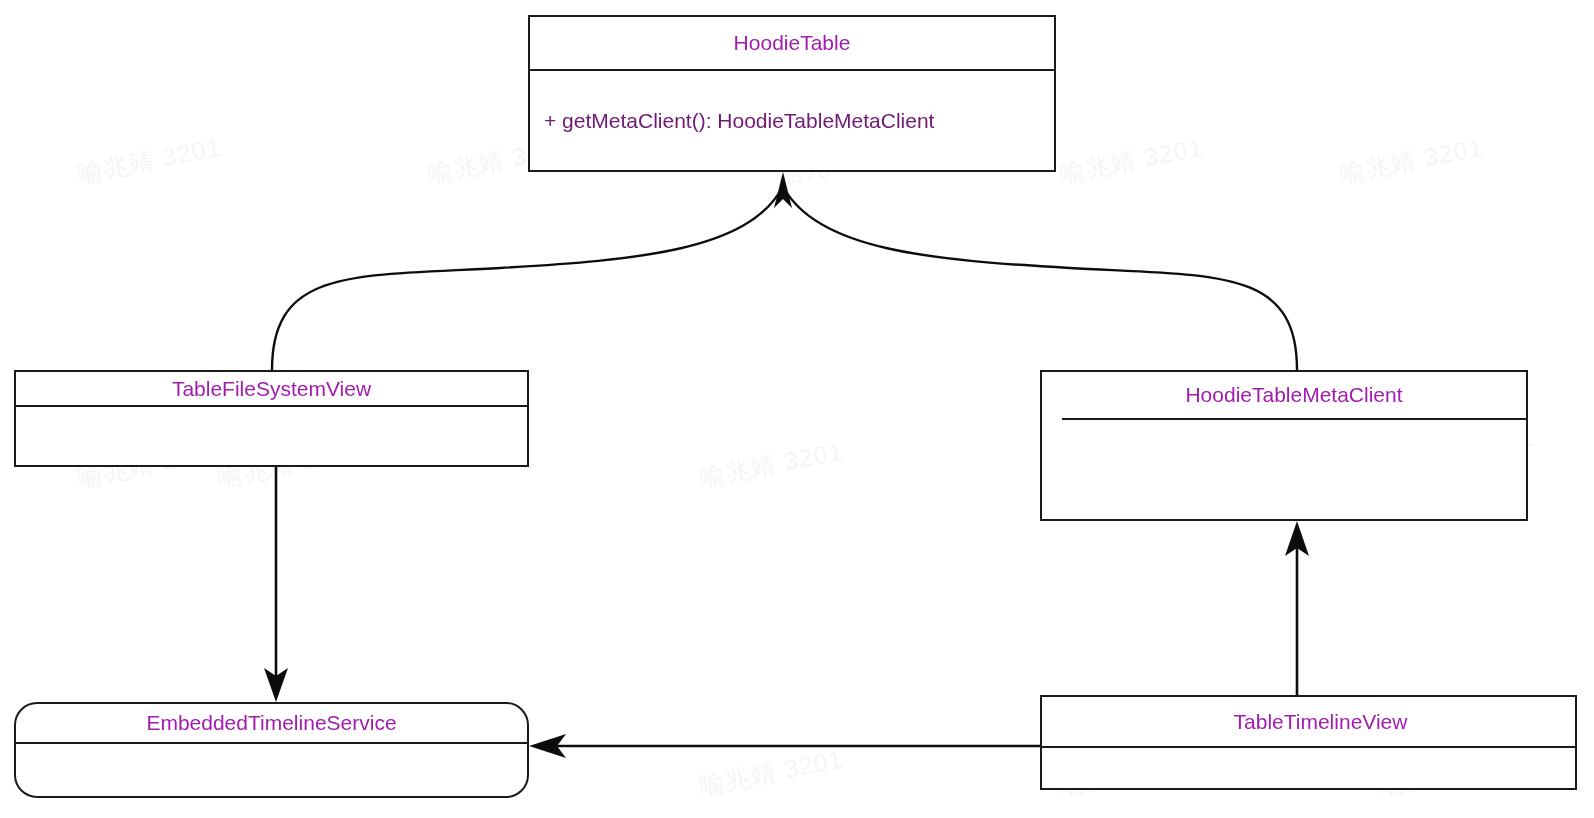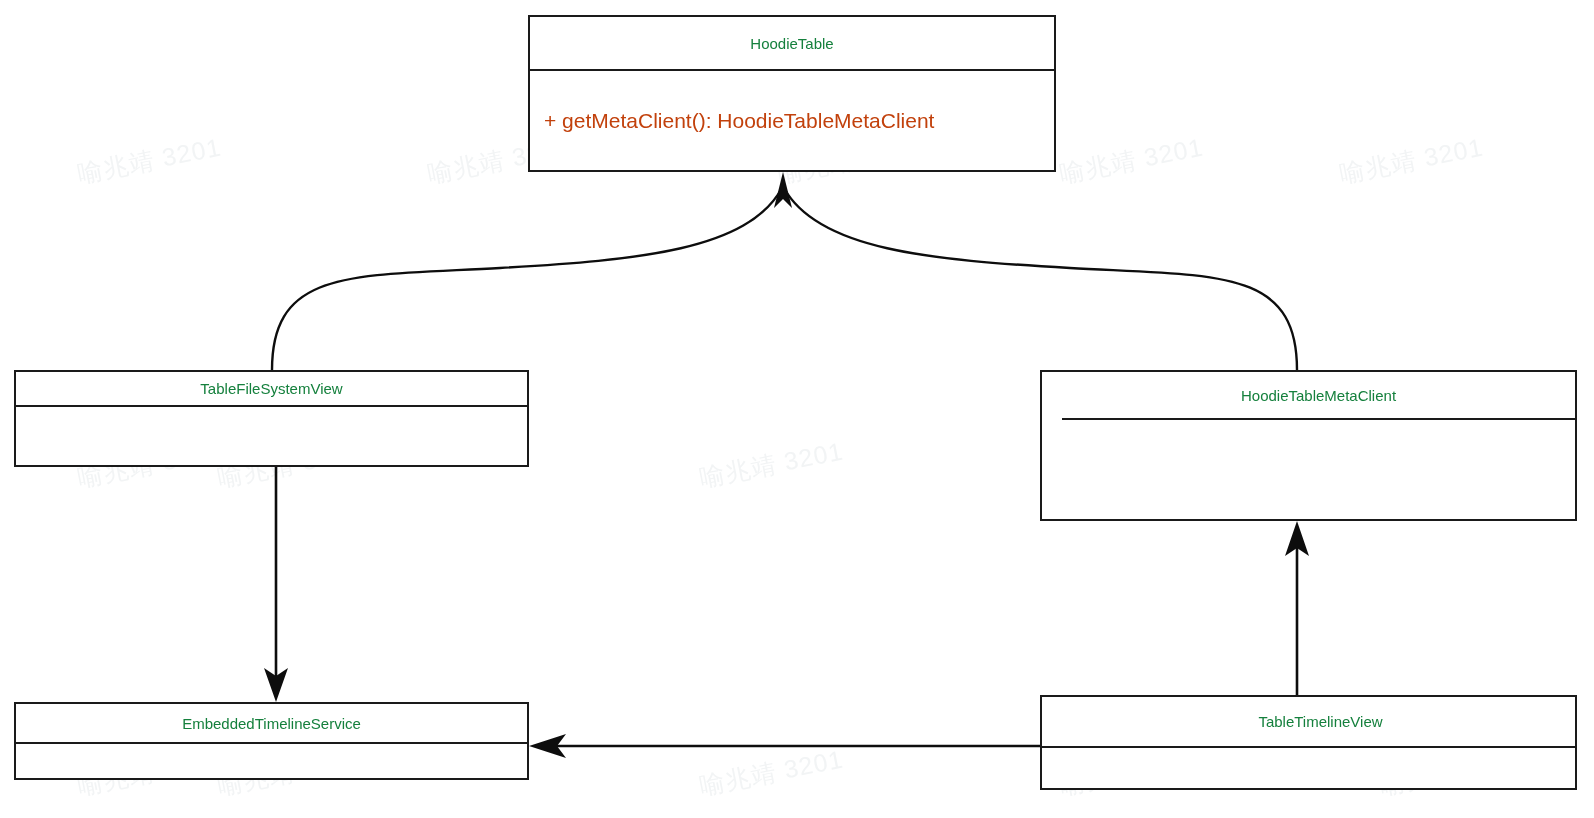--- a/index.html
+++ b/index.html
@@ -57,39 +57,39 @@
     border: 2px solid #1a1a1a;
     z-index: 3;
     display: flex;
     flex-direction: column;
   }
   .uml-name {
     box-sizing: border-box;
     display: flex;
     align-items: center;
     justify-content: center;
-    font-size: 15px;
-    color: #15803d;
+    font-size: 21px;
+    color: #a21caf;
     border-bottom: 2px solid #1a1a1a;
     text-align: center;
     padding: 0 8px;
     white-space: nowrap;
   }
   .uml-members {
     box-sizing: border-box;
     flex: 1 1 auto;
     display: flex;
     flex-direction: column;
     justify-content: space-around;
     padding: 0;
   }
   .uml-member {
     box-sizing: border-box;
     font-size: 21px;
-    color: #c2410c;
+    color: #701a75;
     padding: 0 0 0 14px;
     white-space: nowrap;
     display: flex;
     align-items: center;
     flex: 1 1 0;
   }
   .uml-members.empty {
     min-height: 10px;
   }
 </style>
@@ -146,25 +146,25 @@
     <div class="uml-members">
       <div class="uml-member">+ getMetaClient(): HoodieTableMetaClient</div>
     </div>
   </div>
 
   <div class="uml-class" style="left:14px; top:370px; width:515px; height:97px;gap:48px;">
     <div class="uml-name" style="height:48px;">TableFileSystemView</div>
     <div class="uml-members empty"></div>
   </div>
 
-  <div class="uml-class" style="left:1040px; top:370px; width:537px; height:151px;padding-left:20px;">
+  <div class="uml-class" style="left:1040px; top:370px; width:488px; height:151px;padding-left:20px;">
     <div class="uml-name" style="height:48px;">HoodieTableMetaClient</div>
   </div>
 
-  <div class="uml-class" style="left:14px; top:702px; width:515px; height:78px;">
+  <div class="uml-class" style="left:14px; top:702px; width:515px; height:96px;border-radius:23px;">
     <div class="uml-name" style="height:40px;">EmbeddedTimelineService</div>
     <div class="uml-members empty"></div>
   </div>
 
   <div class="uml-class" style="left:1040px; top:695px; width:537px; height:95px;">
     <div class="uml-name" style="height:51px;padding-left:32px;">TableTimelineView</div>
     <div class="uml-members empty"></div>
   </div>
 
 </div>

